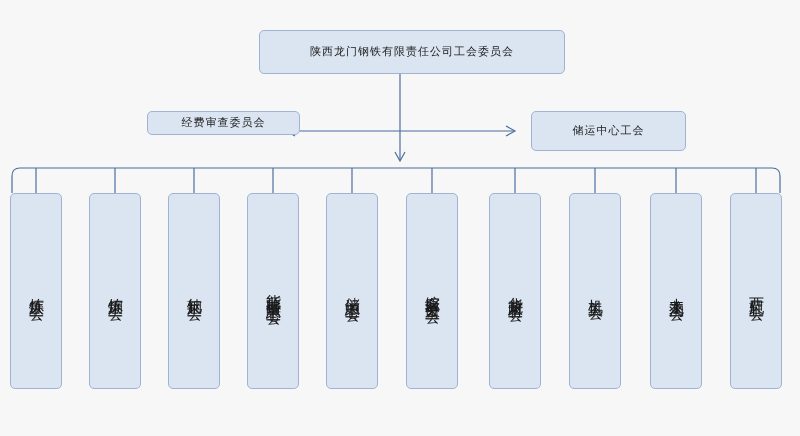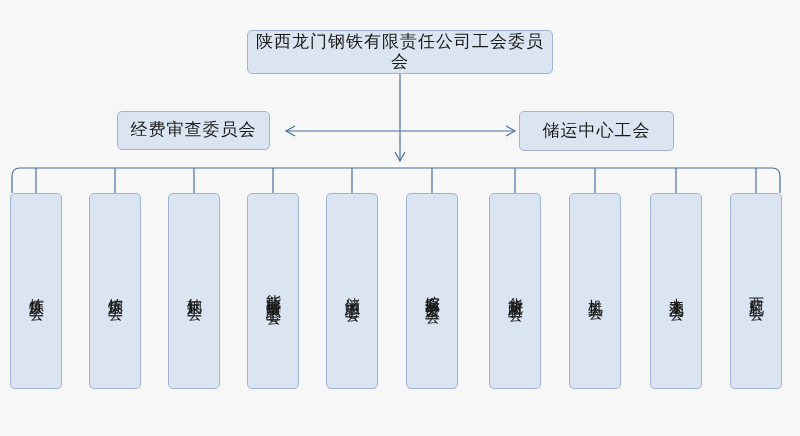--- a/index.html
+++ b/index.html
@@ -26,23 +26,24 @@
     border: 1px solid #9fb4d4;
     border-radius: 5px;
     color: #1a1a1a;
     display: flex;
     align-items: center;
     justify-content: center;
     text-align: center;
   }
 
   .node.horiz {
-    font-size: 17px;
+    font-size: 11px;
     letter-spacing: 1px;
     line-height: 1.2;
+    margin-left: 12px;
   }
 
   
   .node.vert {
     writing-mode: vertical-rl;
     text-orientation: upright;
     font-size: 15px;
     letter-spacing: 2px;
     line-height: 1.25;
     padding: 8px 0;
@@ -54,24 +55,24 @@
   }
 
   #root {
     left: 247px;
     top: 30px;
     width: 306px;
     height: 44px;
   }
 
   #left-branch {
-    left: 117px;
+    left: 135px;
     top: 111px;
     width: 153px;
-    height: 39px;
+    height: 24px;
   }
 
   #right-branch {
     left: 519px;
     top: 111px;
     width: 155px;
     height: 40px;
   }
 
   .leaf {

